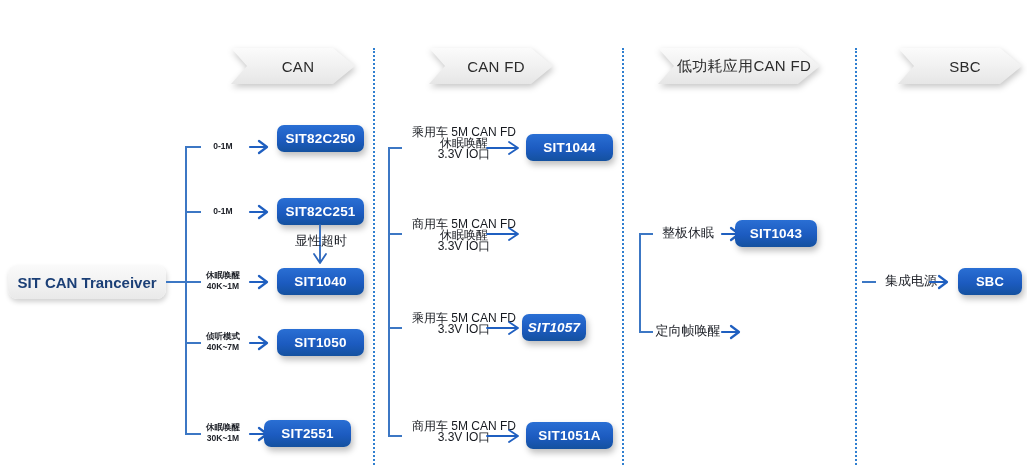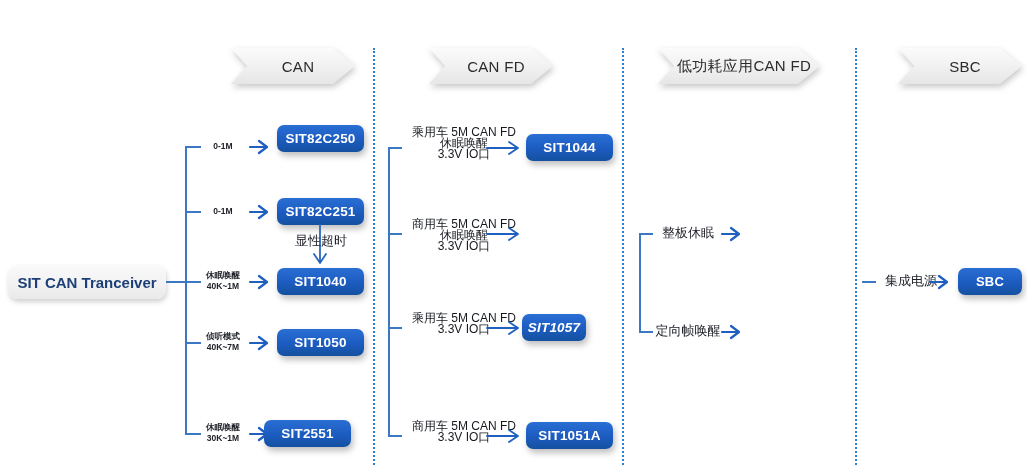--- a/index.html
+++ b/index.html
@@ -190,20 +190,21 @@
   <div class="cap mid" style="left:658px;top:185px;width:60px;">整板休眠</div>
   <div class="cap mid" style="left:650px;top:283px;width:76px;">定向帧唤醒</div>
 
   <svg class="arrow" style="left:722px;top:184px;" width="24" height="16">
     <path d="M0,8 L16,8 M9,2 L17,8 L9,14" stroke="#1f5fc0" stroke-width="2.2" fill="none" stroke-linecap="round" stroke-linejoin="round"></path>
   </svg>
   <svg class="arrow" style="left:722px;top:282px;" width="24" height="16">
     <path d="M0,8 L16,8 M9,2 L17,8 L9,14" stroke="#1f5fc0" stroke-width="2.2" fill="none" stroke-linecap="round" stroke-linejoin="round"></path>
   </svg>
 
+  <div class="pbox" style="left:735px;top:178px;width:82px;height:27px;">SIT1043</div>
 
   <div class="hline" style="left:862px;top:239px;width:14px;"></div>
   <div class="cap mid" style="left:883px;top:233px;width:56px;">集成电源</div>
   <svg class="arrow" style="left:930px;top:232px;" width="24" height="16">
     <path d="M0,8 L16,8 M9,2 L17,8 L9,14" stroke="#1f5fc0" stroke-width="2.2" fill="none" stroke-linecap="round" stroke-linejoin="round"></path>
   </svg>
   <div class="pbox sbc" style="left:958px;top:226px;width:64px;height:27px;">SBC</div>
 
 </div>
 

